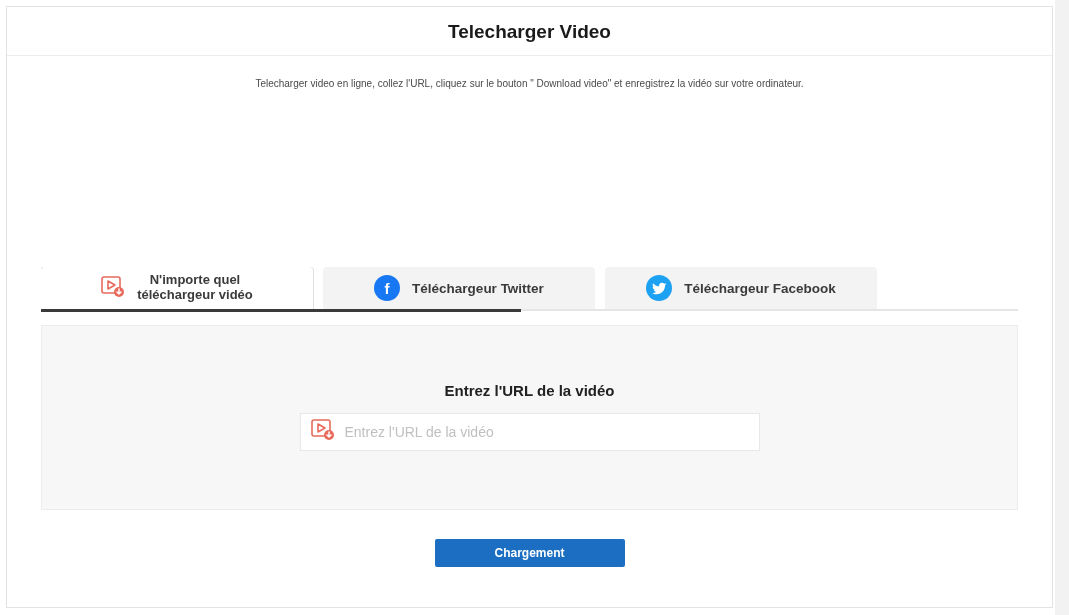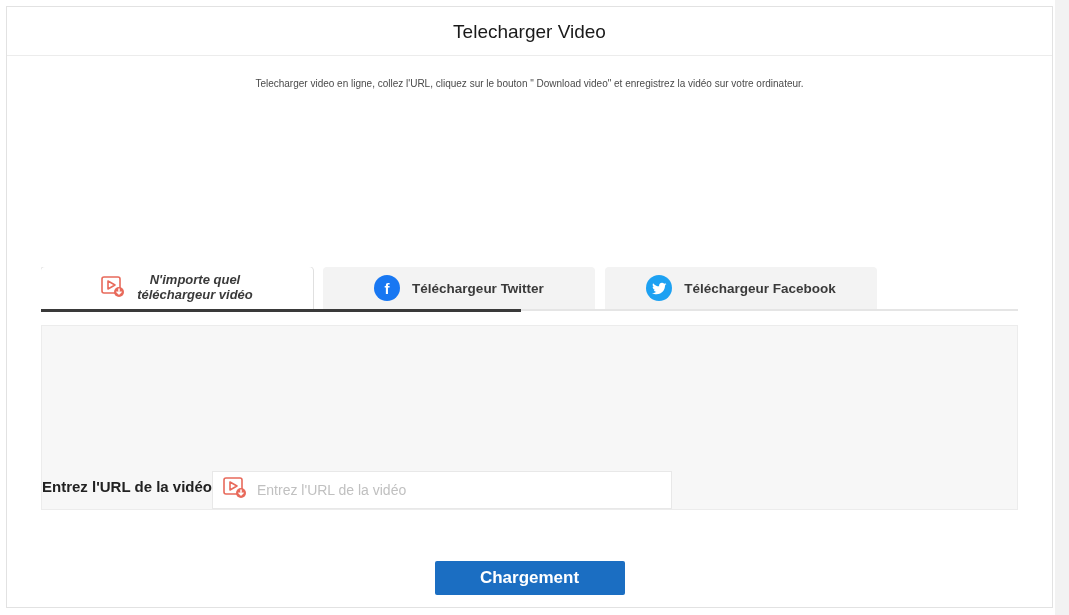--- a/index.html
+++ b/index.html
@@ -20,21 +20,21 @@
     position: relative;
     overflow: hidden;
   }
   .title-bar {
     border-bottom: 1px solid #ececec;
     padding: 14px 0 12px 0;
     text-align: center;
   }
   .title-bar h1 {
     font-size: 19px;
-    font-weight: 400;
+    font-weight: 700;
     color: #1a1a1a;
   }
   .subtitle {
     text-align: center;
     color: #4a4a4a;
     font-size: 10px;
     padding: 22px 40px 0 40px;
   }
   .tabs-row {
     position: absolute;
@@ -58,21 +58,20 @@
     gap: 12px;
     color: #3a3a3a;
     font-size: 13.5px;
     font-weight: 600;
     cursor: pointer;
     position: relative;
   }
   .tab.active {
     background: #ffffff;
     box-shadow: 0 -1px 0 #e0e0e0, 1px 0 0 #e0e0e0, -1px 0 0 #e0e0e0;
-    font-style: italic;
   }
   .tab .multiline {
     text-align: center;
     line-height: 1.15;
     font-size: 13px;
   }
   .active-underline {
     position: absolute;
     top: 302px;
     left: 34px;
@@ -83,22 +82,22 @@
   }
   .panel {
     position: absolute;
     top: 318px;
     left: 34px;
     right: 34px;
     background: #f7f7f7;
     border: 1px solid #ececec;
     height: 185px;
     display: flex;
-    flex-direction: row;
-    align-items: flex-end;
+    flex-direction: column;
+    align-items: center;
     padding-top: 56px;
   }
   .panel-title {
     font-size: 15px;
     font-weight: 700;
     color: #222;
     margin-bottom: 14px;
   }
   .input-wrap {
     width: 460px;
@@ -113,28 +112,28 @@
   .input-wrap input {
     flex: 1;
     border: none;
     outline: none;
     font-size: 14px;
     color: #444;
   }
   .input-wrap input::placeholder { color: #c0c0c0; }
   .load-btn {
     position: absolute;
-    top: 554px;
+    top: 532px;
     left: 50%;
     transform: translateX(-50%);
     width: 190px;
-    height: 34px;
+    height: 28px;
     background: #1b6ec2;
     color: #fff;
-    font-size: 17px;
+    font-size: 12px;
     font-weight: 600;
     border: none;
     cursor: pointer;
     display: flex;
     align-items: center;
     justify-content: center;
     border-radius: 2px;
   }
   
   .icon-circle {

